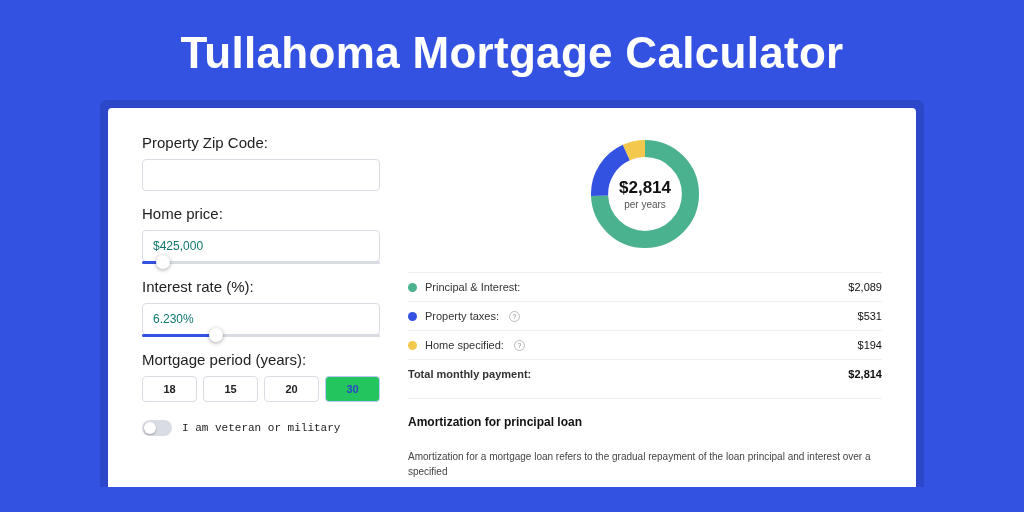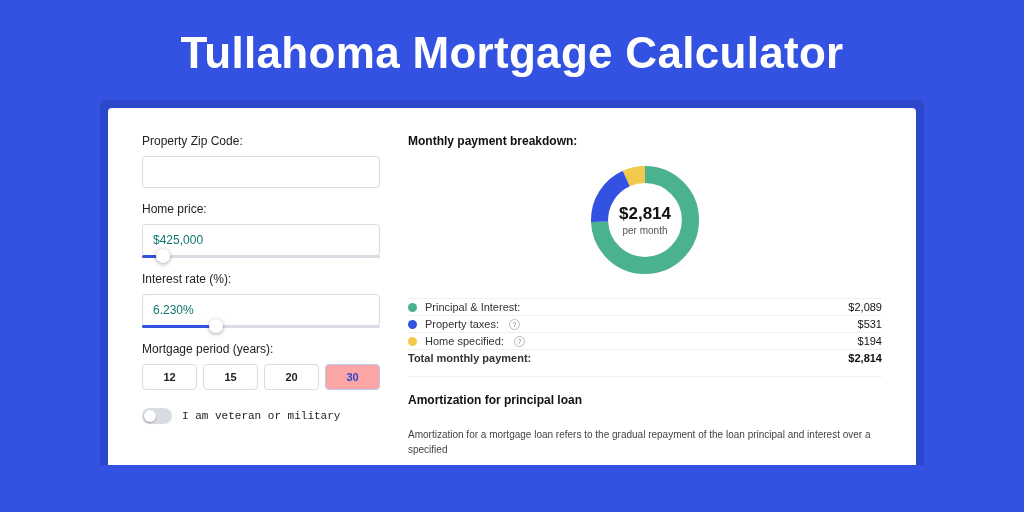--- a/index.html
+++ b/index.html
@@ -2,44 +2,44 @@
 <html><head>
 <meta charset="utf-8">
 <style>
   * { box-sizing: border-box; margin: 0; padding: 0; font-family: Arial, Helvetica, sans-serif; }
   body { background: #3452e1; width: 1024px; height: 512px; overflow: hidden; }
   .hero-title { text-align: center; color: #fff; font-size: 44px; font-weight: 700; padding: 28px 0 22px; letter-spacing: .3px; }
   .panel-wrap { background: #2c47c9; margin: 0 100px; padding: 8px 8px 0; border-radius: 6px 6px 0 0; }
   .panel { background: #fff; border-radius: 4px 4px 0 0; padding: 26px 34px 8px; display: flex; gap: 28px; }
   .left { width: 238px; flex-shrink: 0; }
   .right { flex: 1; }
-  .field-label { font-size: 12px; color: #222; margin-bottom: 8px; display: block; }
+  .field-label { font-size: 15px; color: #222; margin-bottom: 8px; display: block; }
   .text-input { width: 100%; height: 32px; border: 1px solid #d9dce3; border-radius: 4px; padding: 0 10px; font-size: 12px; color: #0f766e; }
   .field { margin-bottom: 14px; position: relative; }
   .slider-track { height: 3px; background: #d9dce3; border-radius: 2px; position: relative; margin-top: -1px; }
   .slider-fill { position: absolute; left: 0; height: 3px; background: #3452e1; border-radius: 2px; }
   .slider-thumb { position: absolute; top: -6px; width: 14px; height: 14px; background: #fff; border-radius: 50%; box-shadow: 0 1px 4px rgba(0,0,0,.35); transform: translateX(-50%); }
   .dual { display: flex; gap: 8px; }
   .dual .text-input:first-child { flex: 1.9; }
   .dual .text-input:last-child { flex: 1; }
   .period-row { display: flex; gap: 6px; }
   .period-btn { flex: 1; height: 26px; border: 1px solid #d9dce3; background: #fff; border-radius: 4px; font-size: 11px; font-weight: 600; color: #222; cursor: pointer; }
-  .period-btn.active { background: #fca5a5; border-color: #b9c8f4; color: #2c47c9; }
+  .period-btn.active { background: #22c55e; border-color: #b9c8f4; color: #2c47c9; }
   .toggle-row { display: flex; align-items: center; gap: 10px; margin-top: 18px; }
   .toggle { width: 30px; height: 16px; background: #d9dce3; border-radius: 10px; position: relative; }
   .toggle-knob { position: absolute; left: 2px; top: 2px; width: 12px; height: 12px; background: #fff; border-radius: 50%; box-shadow: 0 1px 2px rgba(0,0,0,.3); }
   .toggle-label { font-size: 11px; color: #222; font-family: Liberation Mono, monospace; }
   .section-title { font-size: 12px; font-weight: 700; color: #111; margin-bottom: 12px; }
   .donut-area { display: flex; justify-content: center; margin-bottom: 18px; }
   .donut { position: relative; width: 120px; height: 120px; }
   .donut svg { width: 120px; height: 120px; transform: rotate(-90deg); }
   .donut-center { position: absolute; inset: 0; display: flex; flex-direction: column; align-items: center; justify-content: center; }
   .donut-amount { font-size: 17px; font-weight: 700; color: #111; }
   .donut-sub { font-size: 10px; color: #555; margin-top: 1px; }
-  .legend-row { display: flex; align-items: center; justify-content: space-between; padding: 2px 0; font-size: 11px; border-top: 1px solid #eef0f4; }
+  .legend-row { display: flex; align-items: center; justify-content: space-between; padding: 8px 0; font-size: 11px; border-top: 1px solid #eef0f4; }
   .legend-row:first-of-type { border-top: 1px solid #eef0f4; }
   .legend-left { display: flex; align-items: center; gap: 8px; color: #333; }
   .dot { width: 9px; height: 9px; border-radius: 50%; display: inline-block; }
   .info-icon { width: 11px; height: 11px; border: 1px solid #bbb; border-radius: 50%; display: inline-flex; align-items: center; justify-content: center; font-size: 7px; color: #888; margin-left: 2px; }
   .legend-val { font-weight: 400; color: #111; }
   .legend-total .legend-left, .legend-total .legend-val { font-weight: 700; }
   .amort-block { border-top: 1px solid #eef0f4; margin-top: 10px; padding-top: 16px; }
   .amort-text { font-size: 10px; color: #444; line-height: 1.5; margin-top: 20px; }
 </style>
 </head>
@@ -72,52 +72,51 @@
         <input class="text-input" value="6.230%" style="">
         <div class="slider-track">
           <div class="slider-fill" id="fill-rate" style="width: 31%;"></div>
           <div class="slider-thumb" id="thumb-rate" style="left: 31%;"></div>
         </div>
       </div>
 
       <div class="field">
         <label class="field-label">Mortgage period (years):</label>
         <div class="period-row" id="period-row">
-            <button class="period-btn">12</button>
+            <button class="period-btn">18</button>
             <button class="period-btn">15</button>
             <button class="period-btn">20</button>
             <button class="period-btn active">30</button>
           </div>
       </div>
 
       <div class="toggle-row">
         <div class="toggle">
           <div class="toggle-knob"></div>
         </div>
         <span class="toggle-label">I am veteran or military</span>
       </div>
 
     </div>
 
     <div class="right">
-      <div class="section-title">Monthly payment breakdown:</div>
 
       <div class="donut-area">
         <div class="donut">
           <svg viewBox="0 0 42 42">
             <circle cx="21" cy="21" r="15.915" fill="none" stroke="#eef0f4" stroke-width="6"></circle>
             <g id="donut-segments">
                 <circle cx="21" cy="21" r="15.915" fill="none" stroke="#4bb28f" stroke-width="6" stroke-dasharray="74.23596304193319 25.76403695806681" stroke-dashoffset="0"></circle>
                 <circle cx="21" cy="21" r="15.915" fill="none" stroke="#3452e1" stroke-width="6" stroke-dasharray="18.86993603411514 81.13006396588486" stroke-dashoffset="-74.23596304193319"></circle>
                 <circle cx="21" cy="21" r="15.915" fill="none" stroke="#f2c94c" stroke-width="6" stroke-dasharray="6.89410092395167 93.10589907604833" stroke-dashoffset="-93.10589907604833"></circle>
               </g>
           </svg>
           <div class="donut-center">
             <div class="donut-amount">$2,814</div>
-            <div class="donut-sub">per month</div>
+            <div class="donut-sub">per years</div>
           </div>
         </div>
       </div>
 
       <div id="legend-rows">
           <div class="legend-row">
             <div class="legend-left">
               <span class="dot" style="background: rgb(75, 178, 143);"></span>
               <span>Principal &amp; Interest:</span>
             </div>

